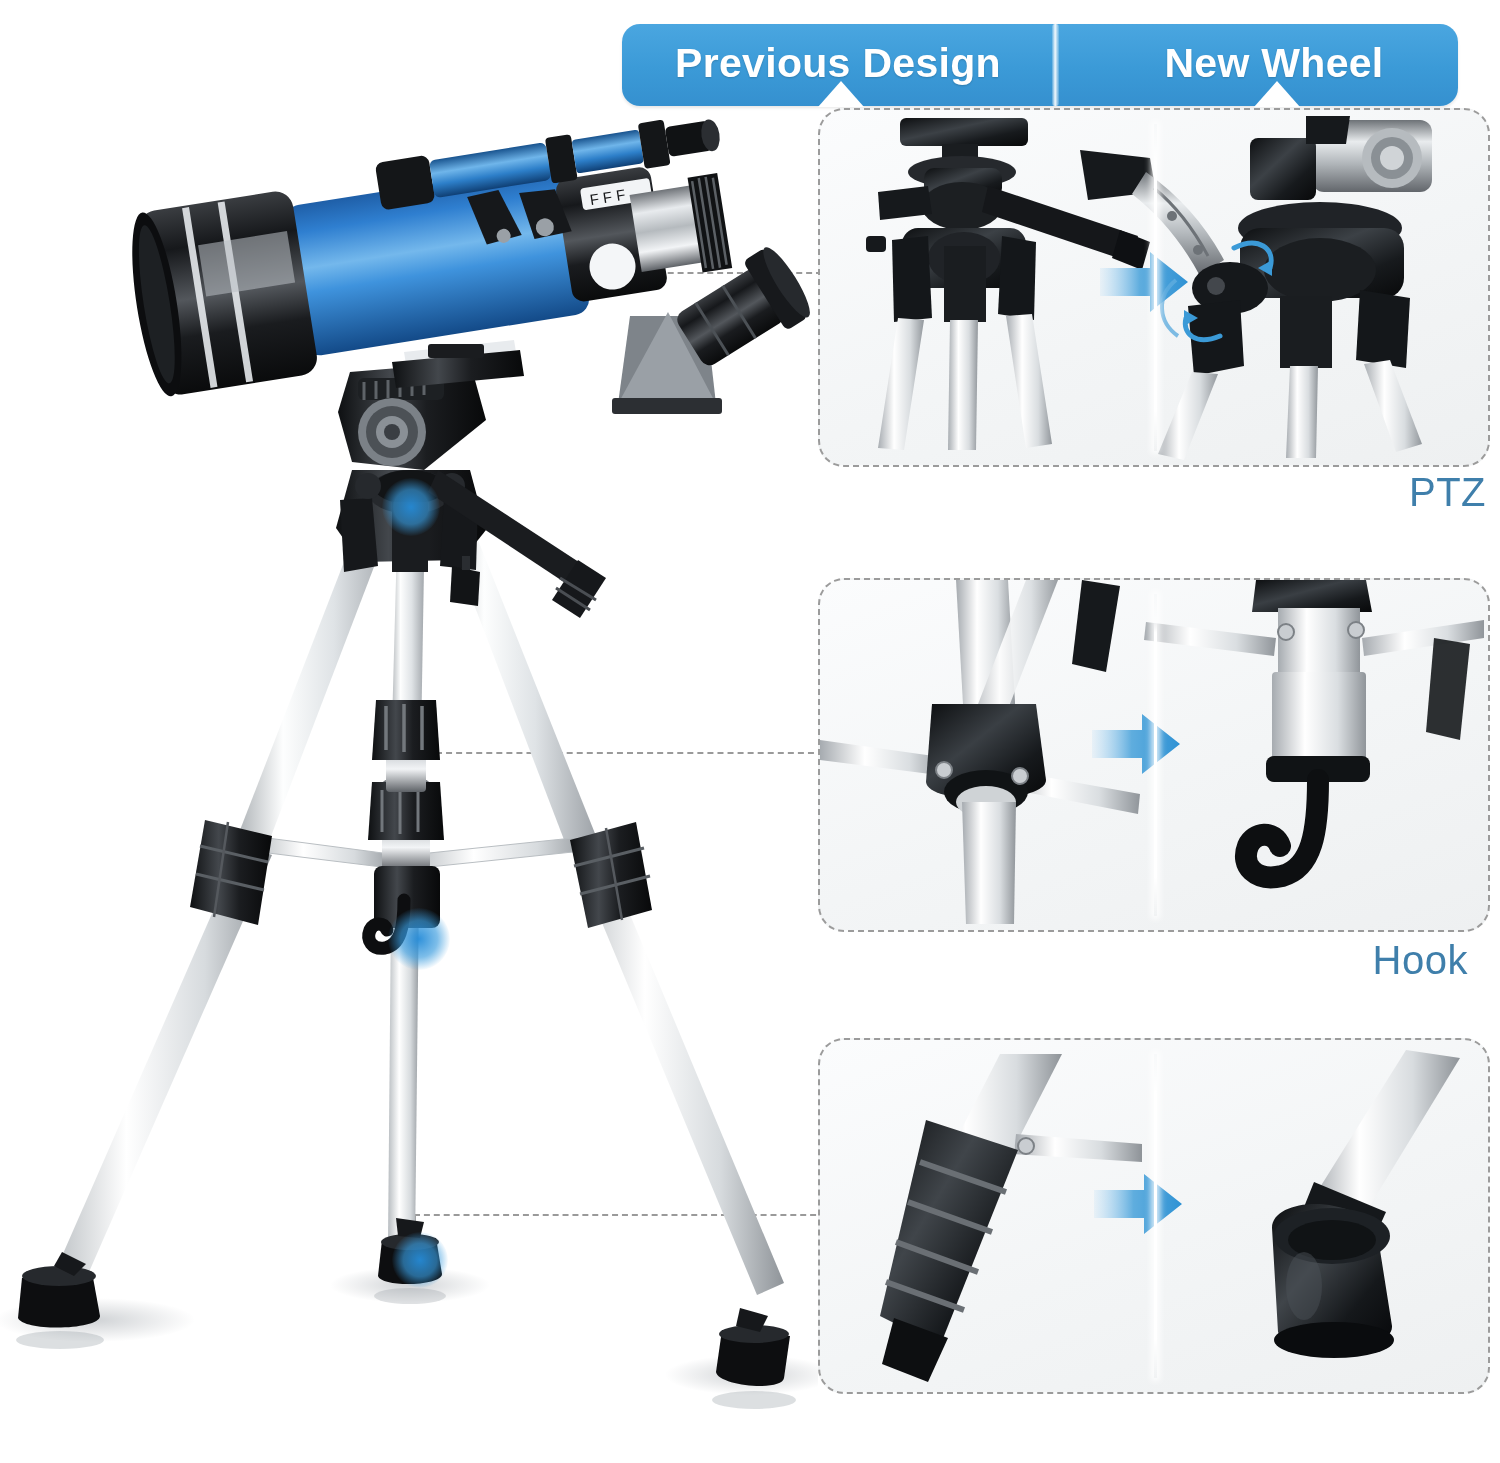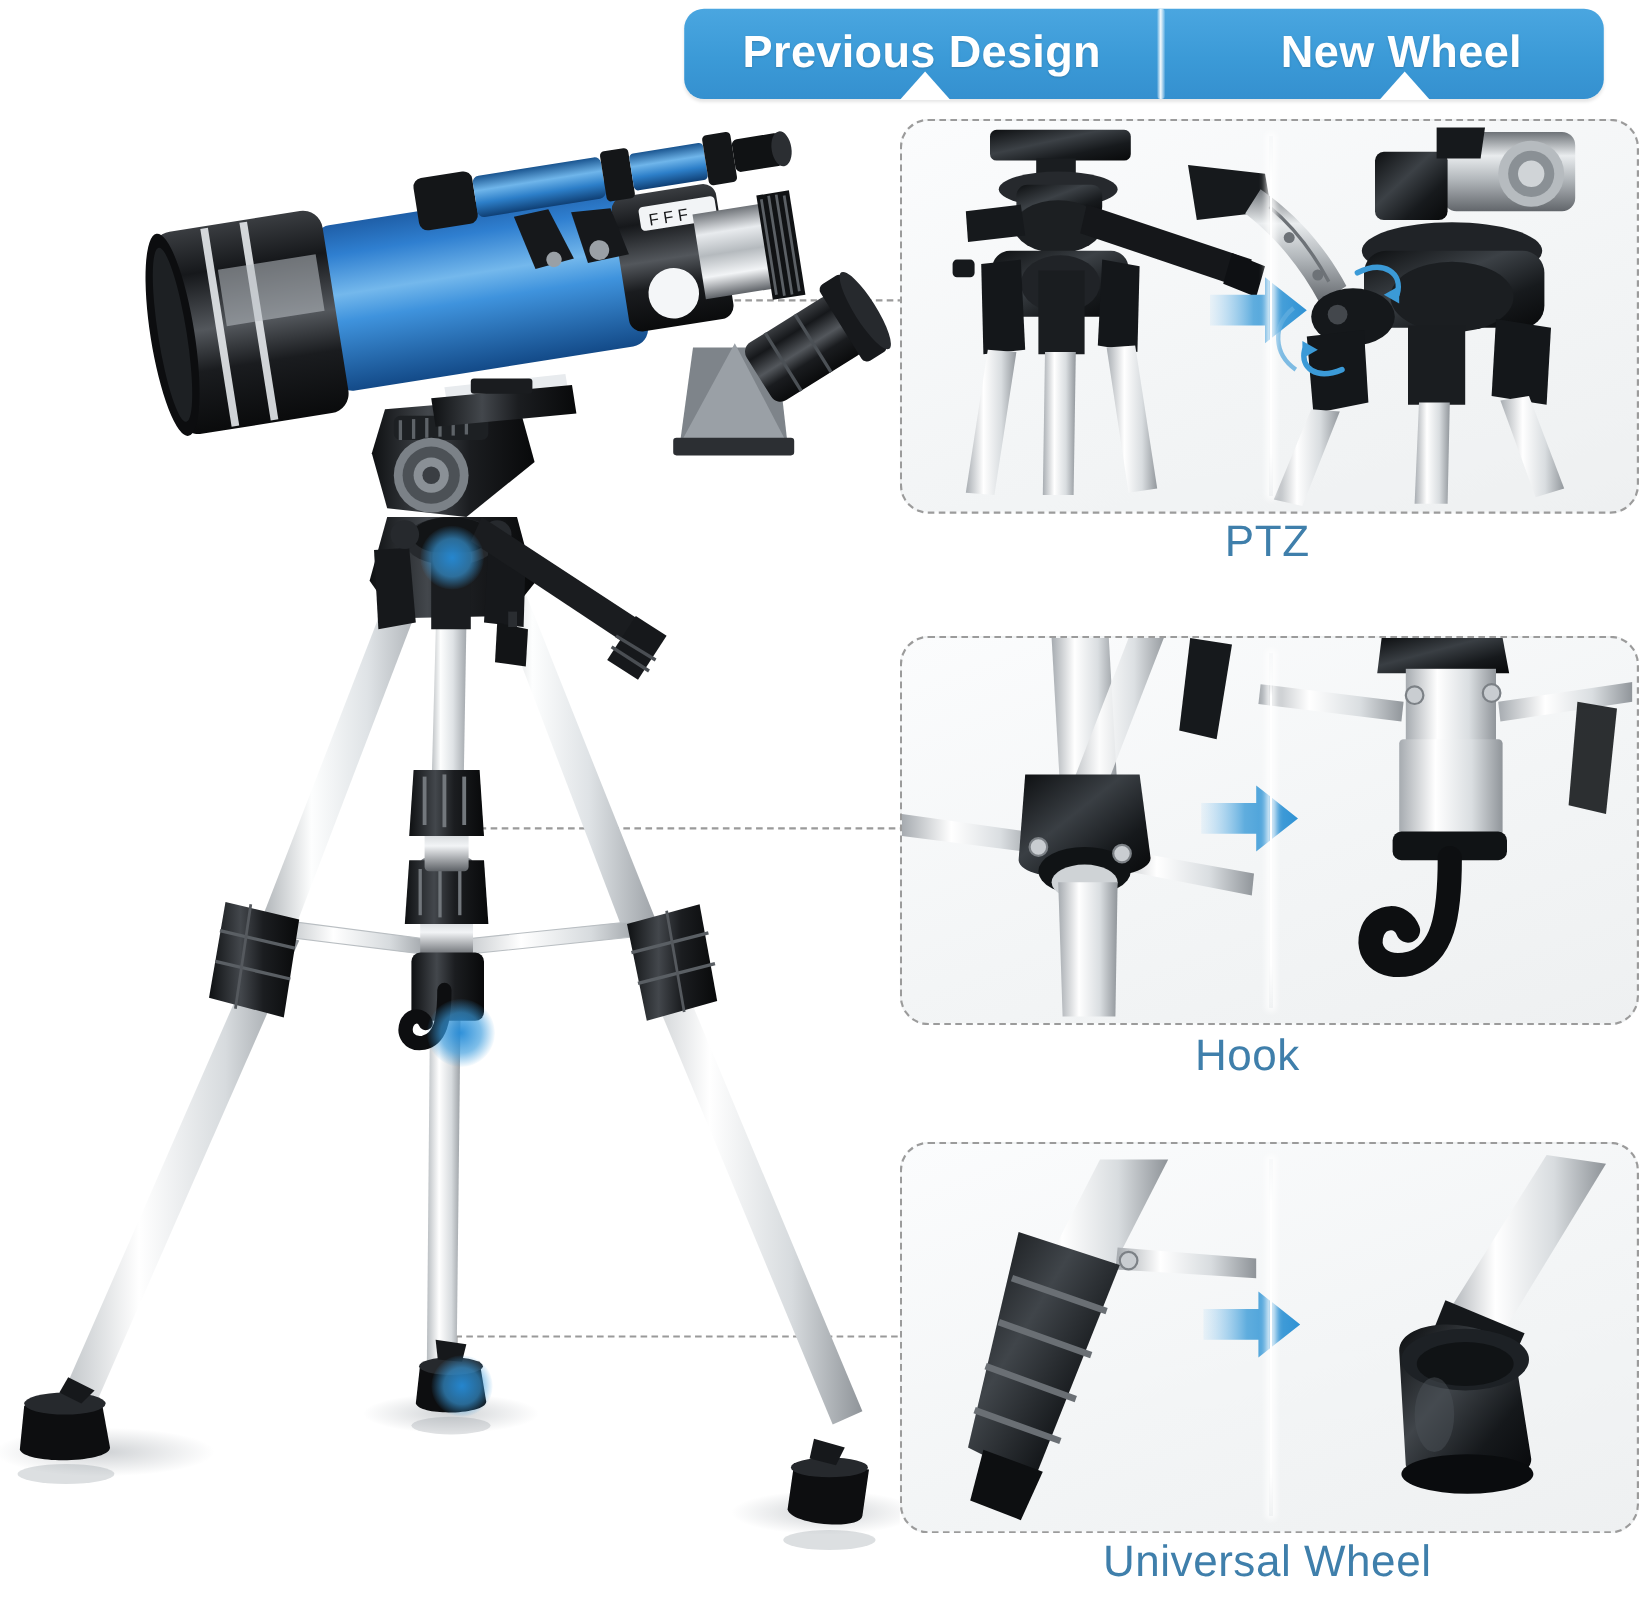--- a/index.html
+++ b/index.html
@@ -15,21 +15,21 @@
     width: 1500px;
     height: 1463px;
     background: #ffffff;
     overflow: hidden;
   }
 
   
   .banner {
     position: absolute;
     left: 622px;
-    top: 8px;
+    top: 24px;
     width: 836px;
     height: 82px;
   }
   .banner-bar {
     position: absolute;
     inset: 0;
     background: linear-gradient(180deg, #4aa6e0 0%, #3b9ad7 55%, #3590cf 100%);
     border-radius: 18px;
     box-shadow: 0 2px 3px rgba(0,0,0,0.10);
   }
@@ -86,21 +86,21 @@
     position: absolute;
     top: 4%;
     left: 50%;
     width: 3px;
     height: 92%;
     background: linear-gradient(180deg, rgba(255,255,255,0), #ffffff 12%, #ffffff 88%, rgba(255,255,255,0));
     box-shadow: 0 0 6px 3px rgba(255,255,255,0.85);
   }
   .panel-caption {
     position: absolute;
-    text-align: center;
+    text-align: right;
     color: #3f7fab;
     font-size: 40px;
     font-weight: 400;
     letter-spacing: 0.5px;
     white-space: nowrap;
   }
 
   #panel-ptz   { left: 818px; top: 108px;  width: 668px; height: 355px; }
   #panel-hook  { left: 818px; top: 578px;  width: 668px; height: 350px; }
   #panel-wheel { left: 818px; top: 1038px; width: 668px; height: 352px; }
@@ -623,15 +623,14 @@
         <path d="M452,188 C452,168 486,160 514,166 C546,172 562,190 560,210 L572,286 C574,314 470,320 458,292 Z" fill="url(#wBlk)"></path>
         <ellipse cx="512" cy="196" rx="58" ry="28" fill="#1d2125"></ellipse>
         <ellipse cx="512" cy="200" rx="44" ry="20" fill="#101315"></ellipse>
         <ellipse cx="514" cy="300" rx="60" ry="18" fill="#0a0c0e"></ellipse>
 
         <ellipse cx="484" cy="246" rx="18" ry="34" fill="#4a4f55" opacity="0.5"></ellipse>
       </g>
     </svg>
     <div class="panel-split"></div>
   </div>
-  <div class="panel-caption" id="caption-wheel">Universal Wheel</div>
 
 </div>
 
 </body></html>

